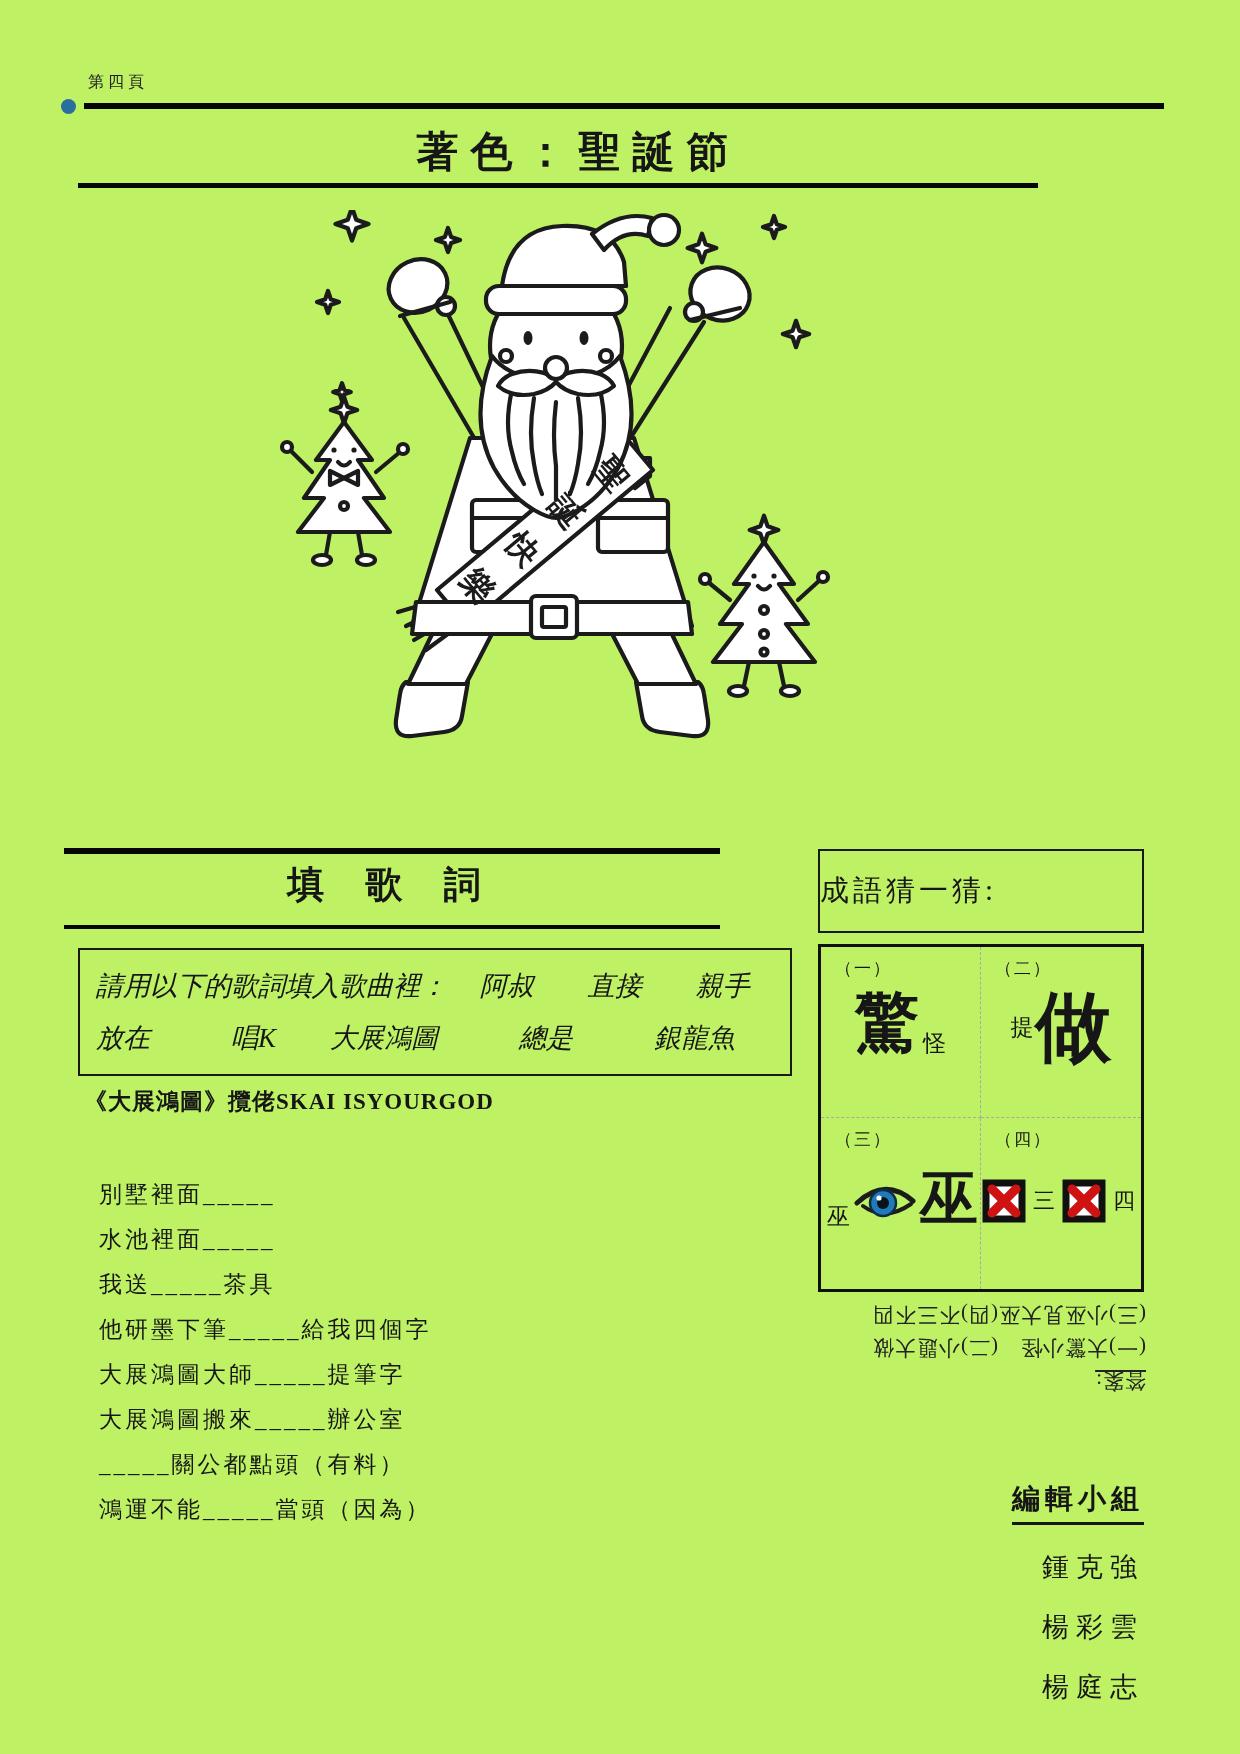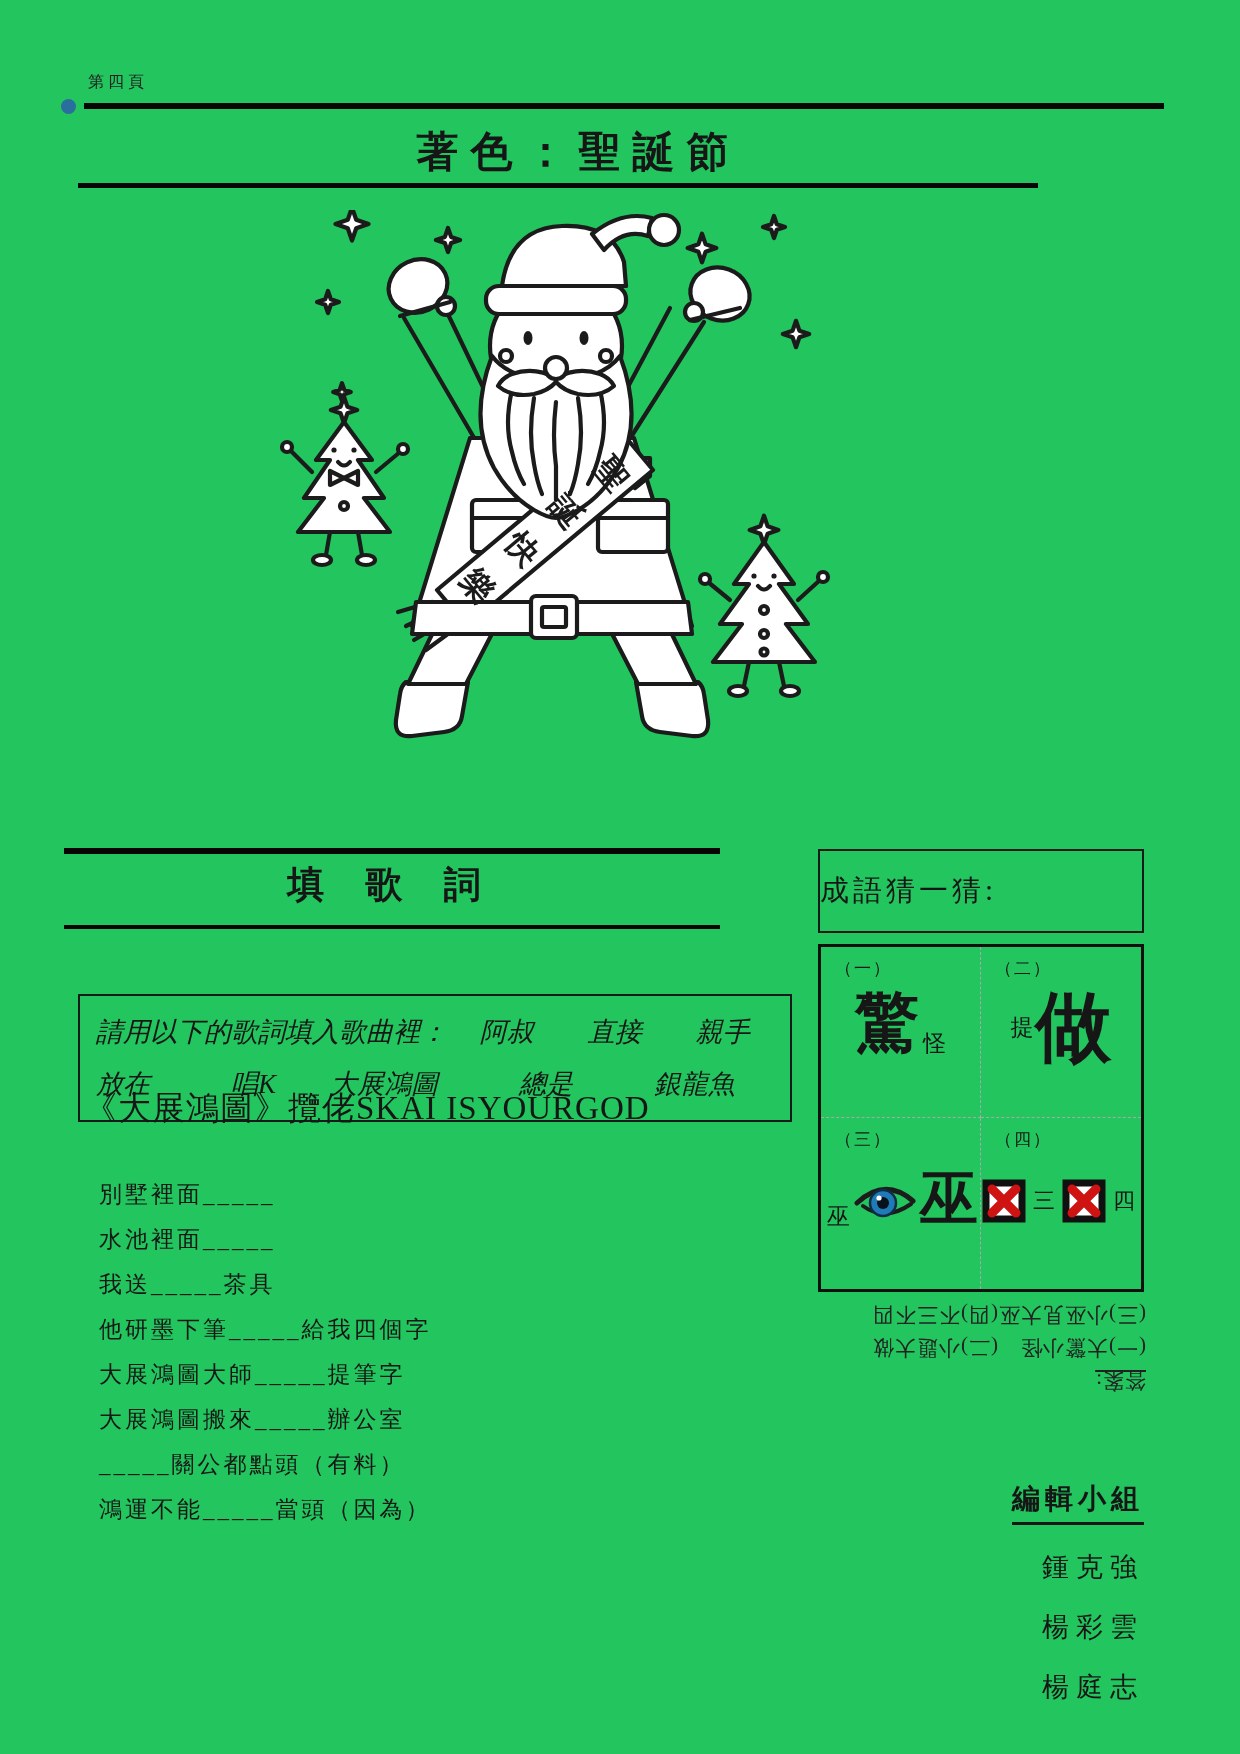--- a/index.html
+++ b/index.html
@@ -1,19 +1,19 @@
 <!DOCTYPE html>
 <html><head>
 <meta charset="utf-8">
 <style>
   * { margin:0; padding:0; box-sizing:border-box; }
   html,body { background:#ffffff; }
   .page {
     position:relative; width:1240px; height:1754px; margin:0 auto;
-    background:#22c55e; color:#161616; overflow:hidden;
+    background:#bef264; color:#161616; overflow:hidden;
     font-family:"Liberation Serif","DejaVu Serif",serif;
   }
   .pagenum { position:absolute; left:88px; top:72px; font-size:16px; letter-spacing:4px; color:#222; }
   .rule { position:absolute; background:#060606; }
   .rule-top { left:84px; top:103px; width:1080px; height:6px; }
   .rule-dot { position:absolute; left:61px; top:99px; width:15px; height:15px; border-radius:50%; }
   .main-title { position:absolute; left:0; top:124px; width:1130px; text-align:center;
     font-size:42px; font-weight:bold; letter-spacing:12px;padding-left:27px; }
   .rule-title { left:78px; top:183px; width:960px; height:5px; }
 
@@ -22,25 +22,25 @@
   .santa-svg .ln-open { stroke:#1b1b1b; fill:none; stroke-width:4.2; stroke-linecap:round; stroke-linejoin:round; }
   .santa-svg .fillb { fill:#1b1b1b; stroke:none; }
   .santa-svg text { font-family:"Liberation Serif","DejaVu Serif",serif; font-weight:bold; }
 
   .lrule1 { left:64px; top:848px; width:656px; height:6px; }
   .sec-title { position:absolute; left:64px; top:860px; width:656px; text-align:center;
     font-size:37px; font-weight:bold; letter-spacing:16px; }
   .lrule2 { left:64px; top:925px; width:656px; height:4px; }
 
   .instr-box { position:absolute; left:78px; top:948px; width:714px; height:128px;
-    border:2px solid #1a1a1a; padding:10px 16px; font-style:italic; font-size:27px;margin-top:46px; }
+    border:2px solid #1a1a1a; padding:10px 16px; font-style:italic; font-size:27px; }
   .instr-line { height:52px; line-height:52px; white-space:nowrap; }
   .instr-line .wb { margin-left:26px; }
 
-  .song-title { position:absolute; left:84px; top:1086px; font-size:33px; font-weight:normal; letter-spacing:1px; }
+  .song-title { position:absolute; left:84px; top:1086px; font-size:23px; font-weight:bold; letter-spacing:1px; }
 
   .lyrics { position:absolute; left:99px; top:1172px; font-size:23px; }
   .lyric-line { height:45px; line-height:45px; letter-spacing:3px; white-space:nowrap; }
 
   .idiom-head { position:absolute; left:818px; top:849px; width:326px; height:84px;
     border:2px solid #1a1a1a; display:flex; align-items:center; justify-content:flex-start;
     font-size:29px; letter-spacing:4px; }
 
   .idiom-grid { position:absolute; left:818px; top:944px; width:326px; height:348px;
     border:3px solid #101010; display:grid; grid-template-columns:1fr 1fr; grid-template-rows:1fr 1fr; }

